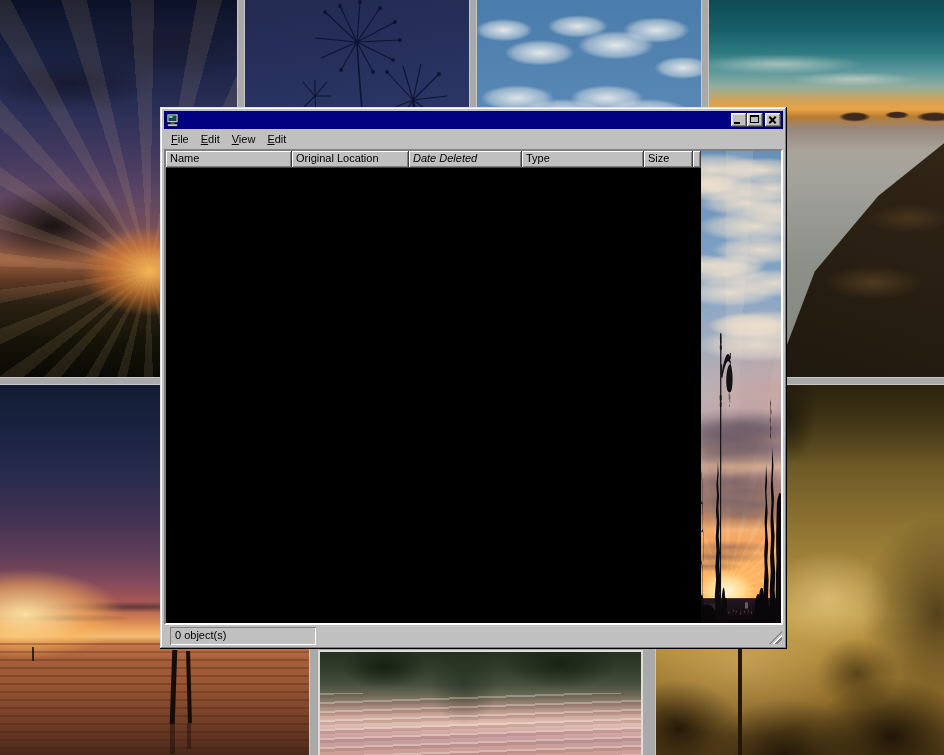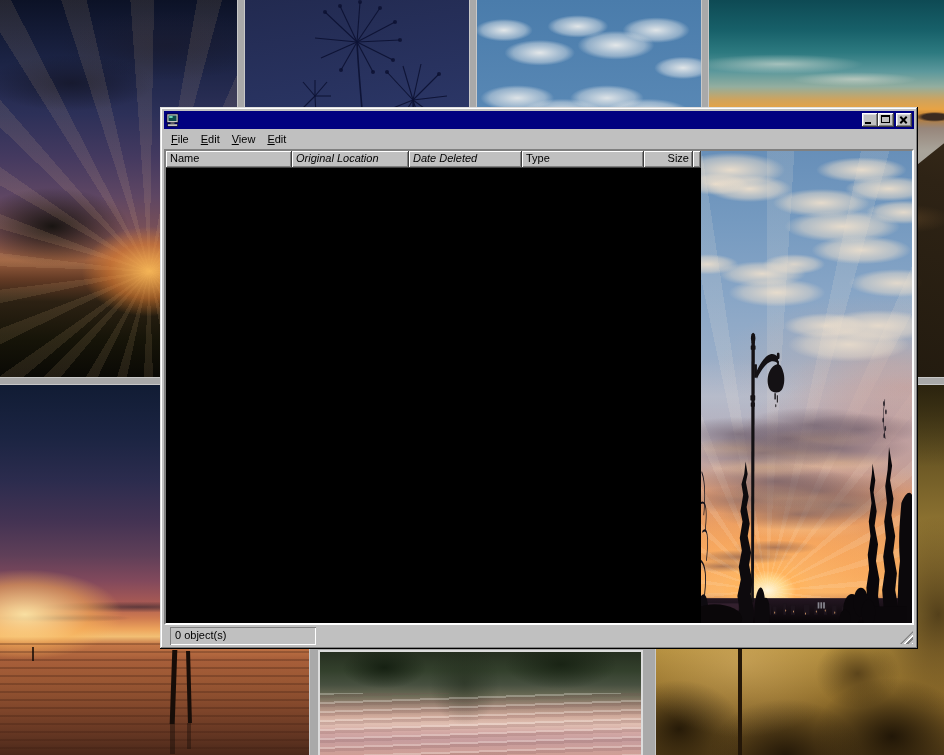--- a/index.html
+++ b/index.html
@@ -70,21 +70,21 @@
     radial-gradient(90px 70px at 60% 58%, rgba(245,215,150,.55), transparent 70%),
     radial-gradient(140px 100px at 30% 75%, rgba(240,200,130,.35), transparent 75%),
     radial-gradient(90px 70px at 8% 93%, rgba(30,20,5,.9), transparent 70%),
     radial-gradient(110px 80px at 45% 100%, rgba(28,18,5,.85), transparent 70%),
     radial-gradient(120px 90px at 82% 95%, rgba(25,16,4,.9), transparent 65%),
     radial-gradient(110px 140px at 98% 62%, rgba(40,26,8,.7), transparent 70%),
     radial-gradient(60px 50px at 70% 78%, rgba(45,30,10,.6), transparent 70%),
     linear-gradient(180deg,#453a1b 0%,#57491f 10%,#6e5a26 22%,#8a7030 36%,#a5863b 50%,#bb9a46 62%,#b18c3c 72%,#93702c 84%,#6f5321 94%,#5a421a 100%);}
   .pole-g{left:82px;top:0;width:4px;height:100%;background:#241708;}
   
-  .win{position:absolute;left:160px;top:107px;width:758px;height:542px;background:#c0c0c0;
+  .win{position:absolute;left:160px;top:107px;width:627px;height:542px;background:#c0c0c0;
        padding:4px;z-index:10;
        box-shadow:inset -1px -1px 0 #000, inset 1px 1px 0 #dfdfdf, inset -2px -2px 0 #808080, inset 2px 2px 0 #fff;
        display:flex;flex-direction:column;}
   .titlebar{height:18px;background:#000080;display:flex;align-items:center;padding:1px 2px;flex:0 0 18px;}
   .title-icon{width:14px;height:14px;margin-right:3px;flex:0 0 14px;}
   .title-text{color:#fff;font-size:11px;font-weight:bold;flex:1 1 auto;white-space:nowrap;overflow:hidden;}
   .tb-btns{display:flex;align-items:center;}
   .tb-btn{width:16px;height:14px;background:#c0c0c0;position:relative;margin-left:0;
           box-shadow:inset -1px -1px 0 #404040, inset 1px 1px 0 #fff, inset -2px -2px 0 #808080, inset 2px 2px 0 #dfdfdf;}
   .tb-btn.close{margin-left:2px;}
@@ -94,22 +94,22 @@
   .g-x1{transform:rotate(45deg);} .g-x2{transform:rotate(-45deg);}
   .menubar{height:20px;display:flex;align-items:center;padding:1px 0 1px 1px;flex:0 0 20px;}
   .menu-item{font-size:11px;color:#000;padding:2px 6px 3px 6px;}
   .menu-item::first-letter{text-decoration:underline;}
   .listview{flex:1 1 auto;display:flex;
             border-top:2px solid #808080;border-left:2px solid #808080;
             border-right:2px solid #fff;border-bottom:2px solid #fff;background:#000;}
   .hdr{display:flex;flex:0 0 17px;height:17px;background:#c0c0c0;}
   .hcell{font-size:11px;color:#000;padding:1px 4px 0 4px;overflow:hidden;white-space:nowrap;background:#c0c0c0;
          box-shadow:inset -1px -1px 0 #404040, inset 1px 1px 0 #fff, inset -2px -2px 0 #808080;}
-  .hc0{width:126px;} .hc1{width:117px;font-style:italic;} .hc2{width:113px;font-style:italic;} .hc3{width:122px;}
-  .hc4{width:49px;text-align:right;} .hc5{flex:1 1 auto;}
+  .hc0{width:126px;} .hc1{width:117px;} .hc2{width:113px;font-style:italic;} .hc3{width:122px;}
+  .hc4{width:49px;} .hc5{flex:1 1 auto;}
   
   .photo{position:relative;flex:1 1 auto;overflow:hidden;background:#000;}
   .sky{position:absolute;inset:0;background:
     radial-gradient(48px 34px at 31.5% 93.2%, #fff6dc, #ffd98e 35%, #ffb45e 60%, rgba(255,160,70,0) 100%),
     radial-gradient(200px 110px at 31.5% 93.5%, rgba(255,190,110,.75), rgba(255,170,90,.35) 50%, rgba(255,160,80,0) 75%),
     radial-gradient(420px 160px at 35% 92%, rgba(250,170,100,.5), transparent 80%),
     linear-gradient(180deg,#678fb9 0%,#759ac0 15%,#87a5c6 30%,#97adc8 42%,#a8b2c6 52%,#b5aebb 60%,#c2a39e 67%,#d49472 73%,#e59a63 79%,#efa55f 85%,#f3ad60 90%,#f7bd6e 93.5%,#7c4a42 95.5%,#38222c 97%,#0b0709 100%);}
   .rays{position:absolute;inset:0;background:
     repeating-conic-gradient(from 192deg at 31.5% 93.2%, rgba(255,240,220,.13) 0 3.5deg, rgba(255,240,220,0) 3.5deg 12deg);}
   .clouds{position:absolute;inset:0;background:

